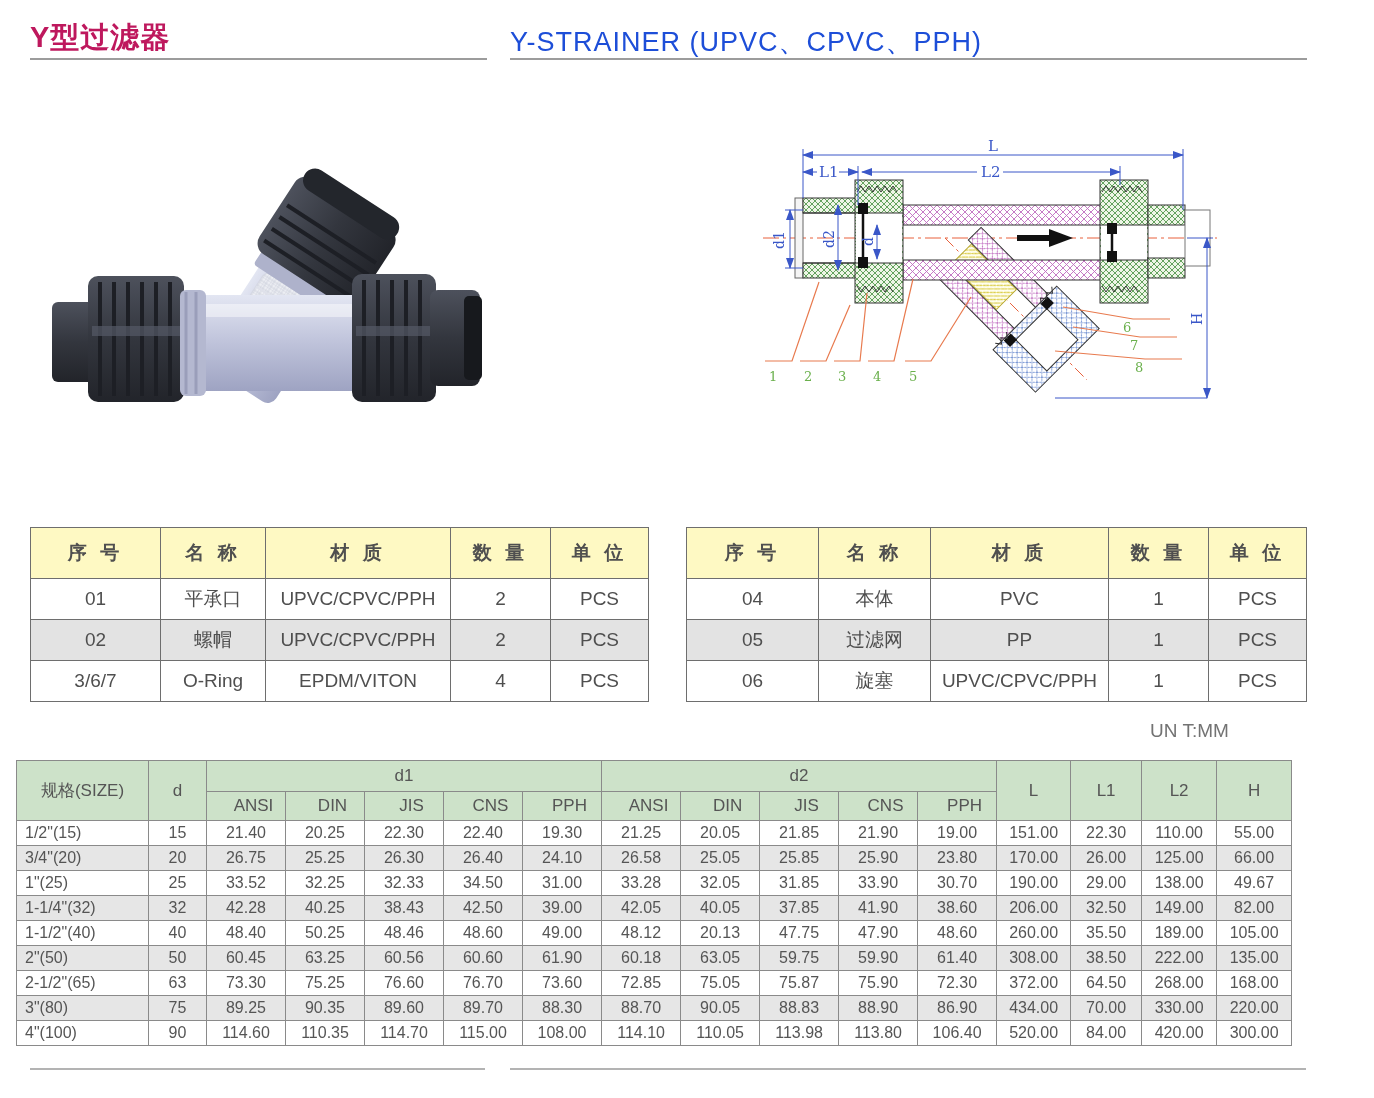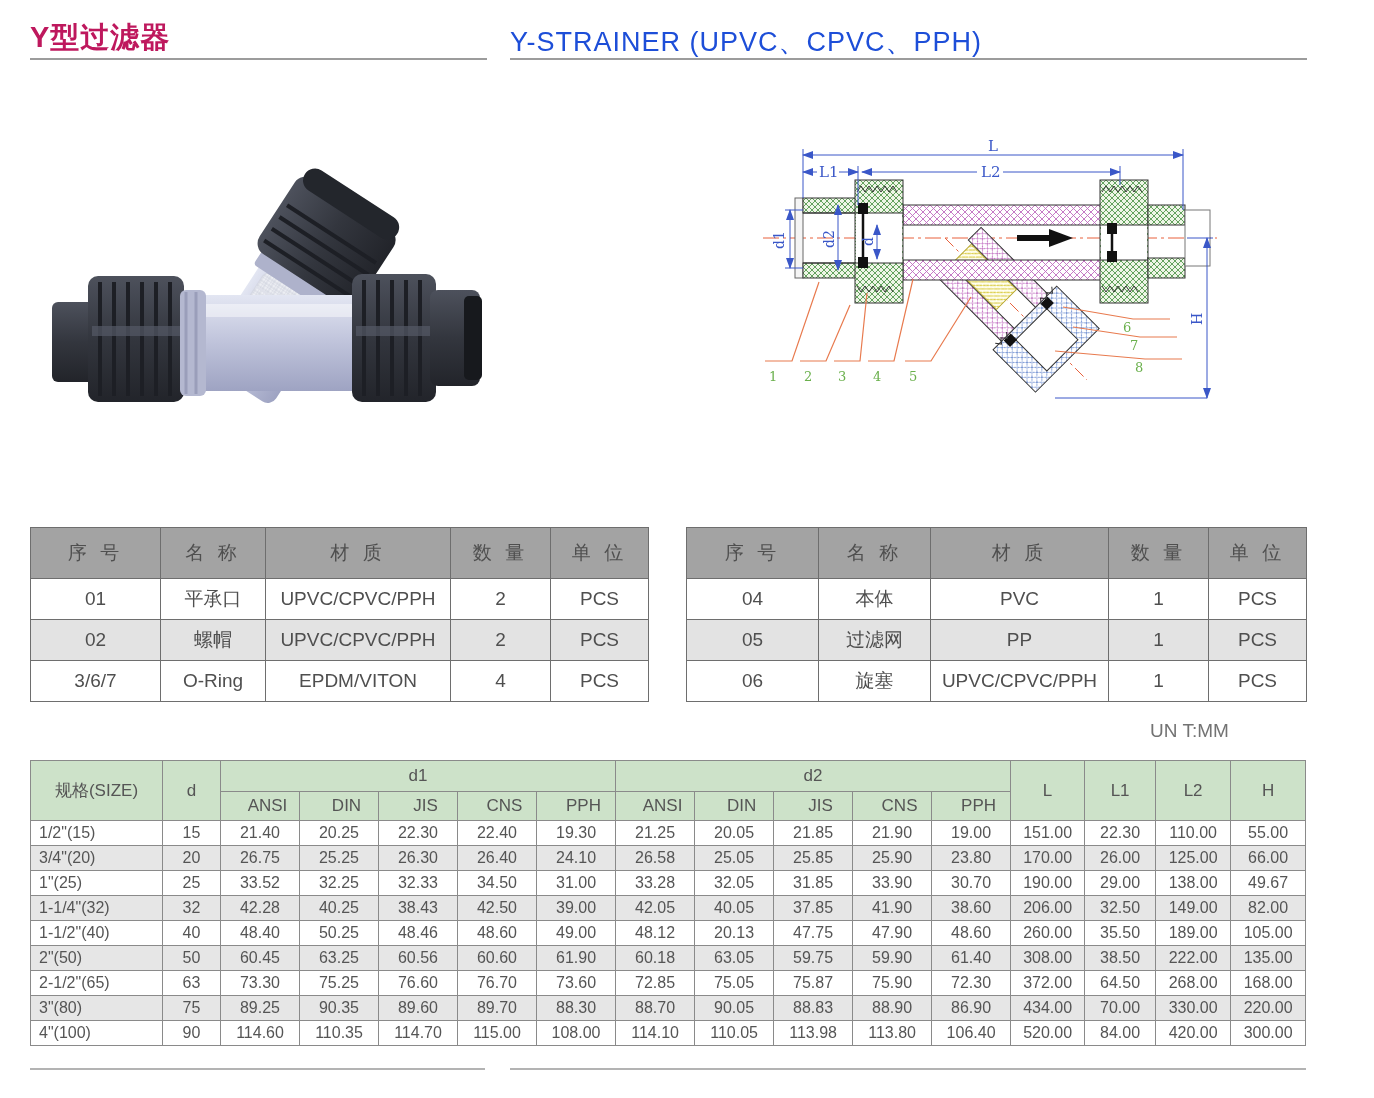--- a/index.html
+++ b/index.html
@@ -13,31 +13,31 @@
   .rule{height:2px;background:#9c9c9c;}
   .rule-top-left{left:30px;top:58px;width:457px;}
   .rule-top-right{left:510px;top:58px;width:797px;}
   .rule-bot-left{left:30px;top:1068px;width:455px;background:#b3b3b3;}
   .rule-bot-right{left:510px;top:1068px;width:796px;background:#b3b3b3;}
 
   
   table{border-collapse:collapse;table-layout:fixed;}
   .parts-table{width:618px;font-size:19px;text-align:center;color:#4f4f4f;}
   .parts-table th,.parts-table td{border:1px solid #6e6e6e;overflow:hidden;white-space:nowrap;}
-  .parts-table th{background:#a3a3a3;font-weight:normal;height:48px;letter-spacing:4px;}
+  .parts-table th{background:#fef9c3;font-weight:bold;height:48px;letter-spacing:4px;}
   .parts-table td{height:38px;}
   .parts-table tbody tr:nth-child(even){background:#e3e3e3;}
   .pt-left{left:30px;top:527px;}
   .pt-right{left:686px;top:527px;width:620px;}
 
   
   .unit-note{left:1150px;top:720px;width:156px;text-align:left;font-size:19px;color:#737373;}
 
   
-  .dims-table{left:30px;top:760px;width:1276px;font-size:16px;text-align:center;color:#555;}
+  .dims-table{left:16px;top:760px;width:1276px;font-size:16px;text-align:center;color:#555;}
   .dims-table th,.dims-table td{border:1px solid #8a8a8a;overflow:hidden;white-space:nowrap;}
   .dims-table thead th{background:#cde2c9;font-weight:normal;font-size:17px;}
   .dims-table thead tr:nth-child(1) th{height:28px;}
   .dims-table thead tr:nth-child(2) th{height:26px;padding-left:16px;}
   .dims-table td{height:24px;padding:0;}
   .dims-table tbody tr:nth-child(even){background:#e6e6e6;}
   .dims-table td:first-child{text-align:left;padding-left:8px;}
 
   
   .dimtxt{font-family:"DejaVu Serif",serif;fill:#3a57c8;font-size:15px;}

